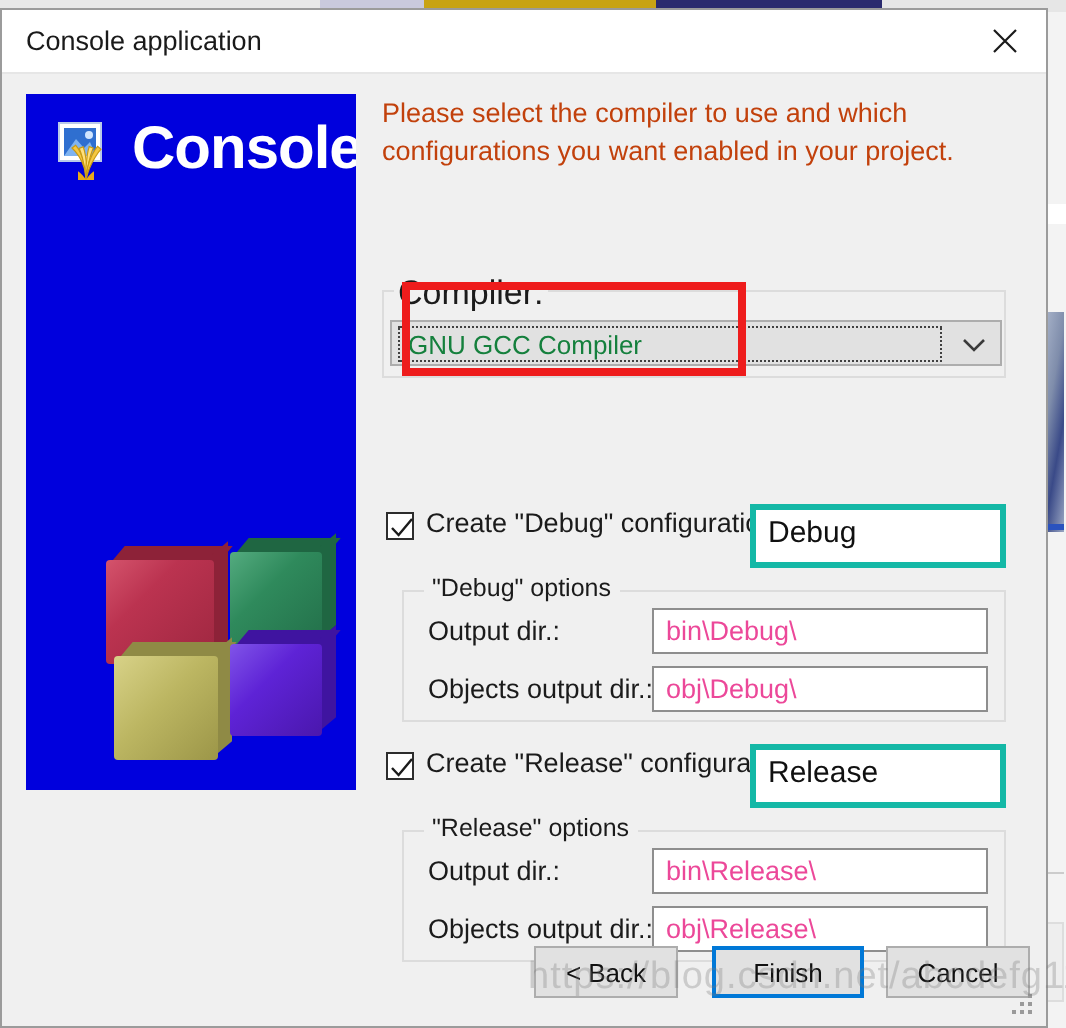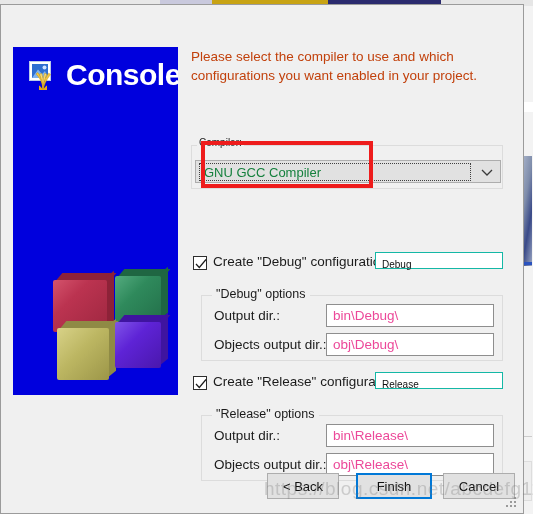--- a/index.html
+++ b/index.html
@@ -120,21 +120,21 @@
     font-size: 13.5px; color: #c2410c; line-height: 19px;
     width: 312px;
   }
 
   
   #compiler-group {
     position: absolute; left: 0px; top: 90px; width: 312px;
   }
   #compiler-label {
     position: absolute; left: 6px; top: 0px;
-    font-size: 10px; color: #1b1b1b;
+    font-size: 17px; color: #1b1b1b;
     background: #f0f0f0; padding: 0 2px;
   }
   #compiler-fieldset {
     position: absolute; left: 0; top: 8px; width: 312px; height: 44px;
     border: 1px solid #dcdcdc;
     border-top-color: #dcdcdc;
   }
   #compiler-select {
     position: absolute; left: 3px; top: 14px;
     width: 306px; height: 23px;
@@ -176,23 +176,23 @@
     width: 14px; height: 14px;
     background: #ffffff; border: 1px solid #2d2d2d;
   }
   .checkbox svg { position: absolute; left: 1px; top: 1px; }
   .config-label {
     position: absolute; left: 22px; top: 2px;
     font-size: 13.5px; color: #1b1b1b;
   }
   .config-input {
     position: absolute; top: 0px;
-    width: 128px; height: 17px;
-    background: #ffffff; border: 1px solid #14b8a6;
-    font-size: 10px; color: #101010;
+    width: 128px; height: 32px;
+    background: #ffffff; border: 3px solid #14b8a6;
+    font-size: 15px; color: #101010;
     padding-left: 6px; line-height: 23px;
   }
   #debug-row .config-input   { left: 184px; }
   #release-row .config-input { left: 184px; }
 
   
   .options-group {
     position: absolute; left: 10px; width: 302px; height: 66px;
     border: 1px solid #dcdcdc;
   }
@@ -268,20 +268,28 @@
     <div id="bg-right-accent-a"></div>
     <div id="bg-right-accent-b"></div>
     <div id="bg-right-accent-c"></div>
     <div id="bg-right-accent-d"></div>
     <div id="bg-right-accent-e"></div>
   </div>
 </div>
 
 <div id="dialog">
 
+  <div id="titlebar">
+    <div id="title-text">Console application</div>
+    <div id="close-button">
+      <svg width="13" height="13" viewBox="0 0 13 13">
+        <path d="M1,1 L12,12 M12,1 L1,12" stroke="#1a1a1a" stroke-width="1.1" fill="none"></path>
+      </svg>
+    </div>
+  </div>
 
   <div id="body-area">
 
     <div id="banner">
       <div id="banner-logo-row">
         <div id="cb-icon">
           <svg width="32" height="32" viewBox="0 0 32 32">
             <rect x="2.5" y="2.5" width="21" height="19" fill="#ffffff" stroke="#b9c9e8" stroke-width="1"></rect>
             <rect x="5" y="5" width="16" height="14" fill="#2f6fd0"></rect>
             <path d="M5,19 L11,10.5 L15,15 L18,12 L21,19 Z" fill="#7fb3f0"></path>

